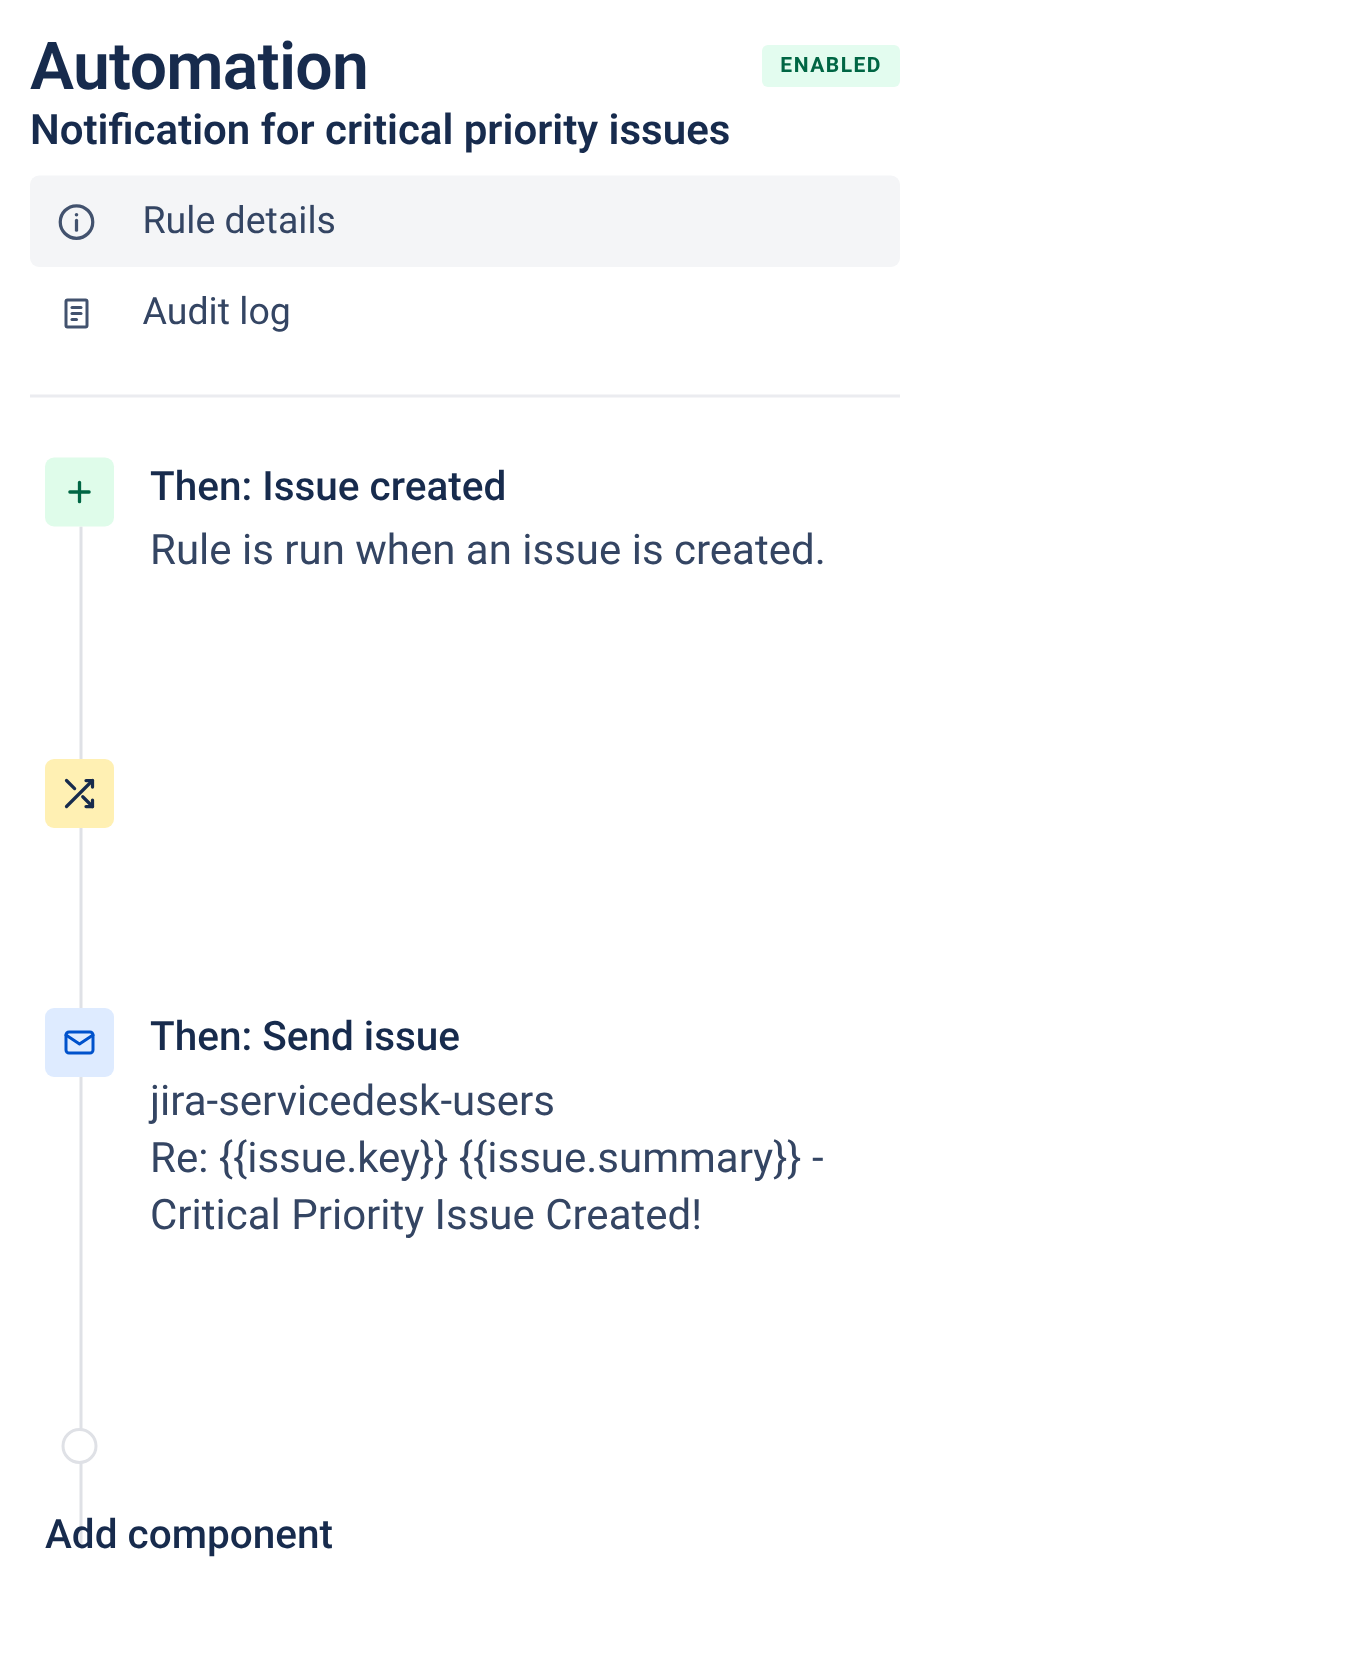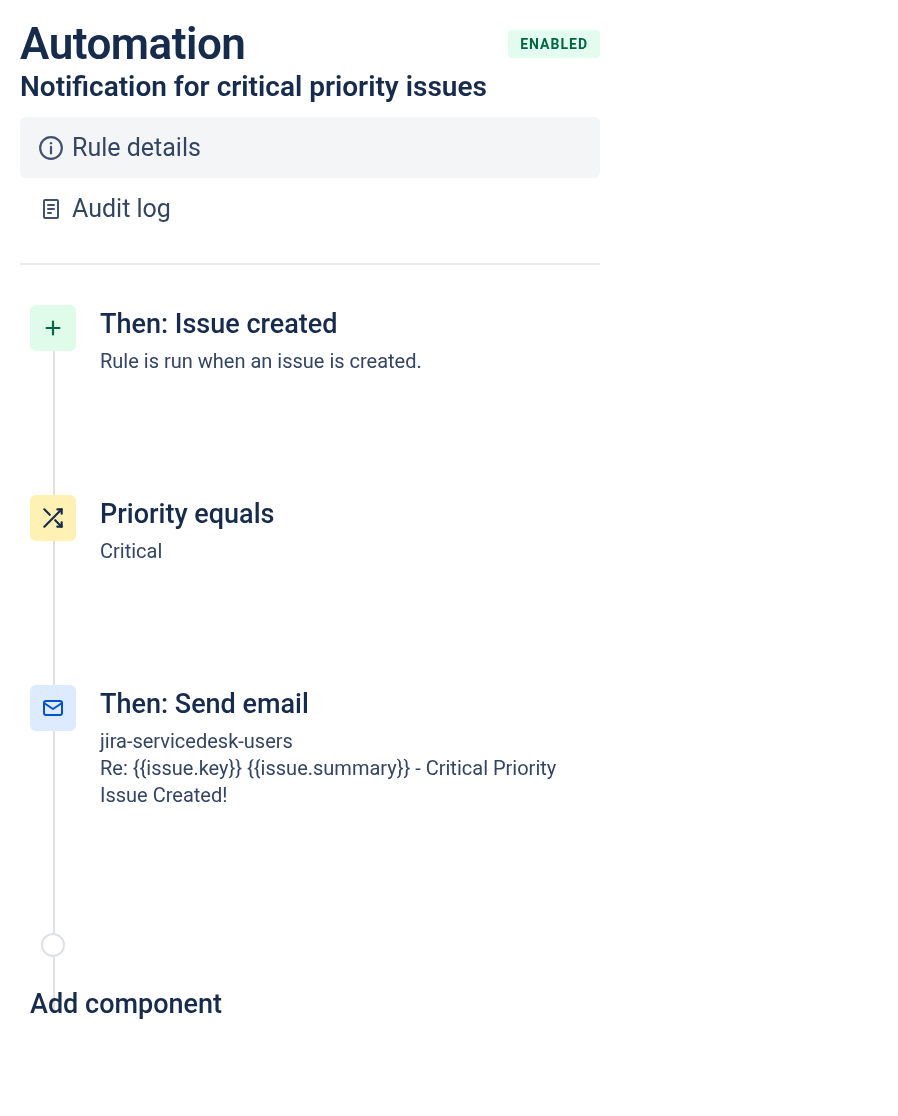--- a/index.html
+++ b/index.html
@@ -63,21 +63,21 @@
     font-weight: 600;
     color: var(--ink);
     margin-bottom: 14px;
   }
 
   
   .tabs { margin-bottom: 0; }
   .tab {
     display: flex;
     align-items: center;
-    gap: 8px;
+    gap: 31px;
     font-size: 25px;
     color: var(--ink-soft);
     padding: 16px 18px;
     border-radius: 6px;
     cursor: pointer;
   }
   .tab.selected {
     background: var(--panel-bg);
   }
   .tab .ico {
@@ -146,21 +146,21 @@
   }
 
   .step-body .step-title {
     font-size: 27px;
     font-weight: 500;
     color: var(--ink);
     line-height: 1.3;
     margin-top: 2px;
   }
   .step-body .step-desc {
-    font-size: 20px;
+    font-size: 28px;
     color: var(--ink-soft);
     line-height: 1.35;
     margin-top: 6px;
   }
 </style>
 </head>
 <body>
 
 <div class="page">
   <div class="panel">
@@ -217,35 +217,31 @@
       <div class="step">
         <div class="icon-box yellow">
           <svg width="26" height="26" viewBox="0 0 24 24" fill="none" stroke="currentColor" stroke-width="2" stroke-linecap="round" stroke-linejoin="round">
             <polyline points="16 4 20 4 20 8"></polyline>
             <line x1="4" y1="20" x2="20" y2="4"></line>
             <polyline points="20 16 20 20 16 20"></polyline>
             <line x1="14" y1="14" x2="20" y2="20"></line>
             <line x1="4" y1="4" x2="9" y2="9"></line>
           </svg>
         </div>
-        <div class="step-body">
-          <div class="step-title">Priority equals</div>
-          <div class="step-desc">Critical</div>
-        </div>
       </div>
 
       <div class="step">
         <div class="icon-box blue">
           <svg width="24" height="24" viewBox="0 0 24 24" fill="none" stroke="currentColor" stroke-width="2" stroke-linecap="round" stroke-linejoin="round">
             <rect x="3" y="5" width="18" height="14" rx="2"></rect>
             <polyline points="3 7 12 13 21 7"></polyline>
           </svg>
         </div>
         <div class="step-body">
-          <div class="step-title">Then: Send email</div>
+          <div class="step-title">Then: Send issue</div>
           <div class="step-desc">jira-servicedesk-users<br>Re: {{issue.key}} {{issue.summary}} - Critical Priority Issue Created!</div>
         </div>
       </div>
 
       <div class="step last">
         <div class="empty-marker"></div>
         <div class="step-body">
           <div class="step-title">Add component</div>
         </div>
       </div>

